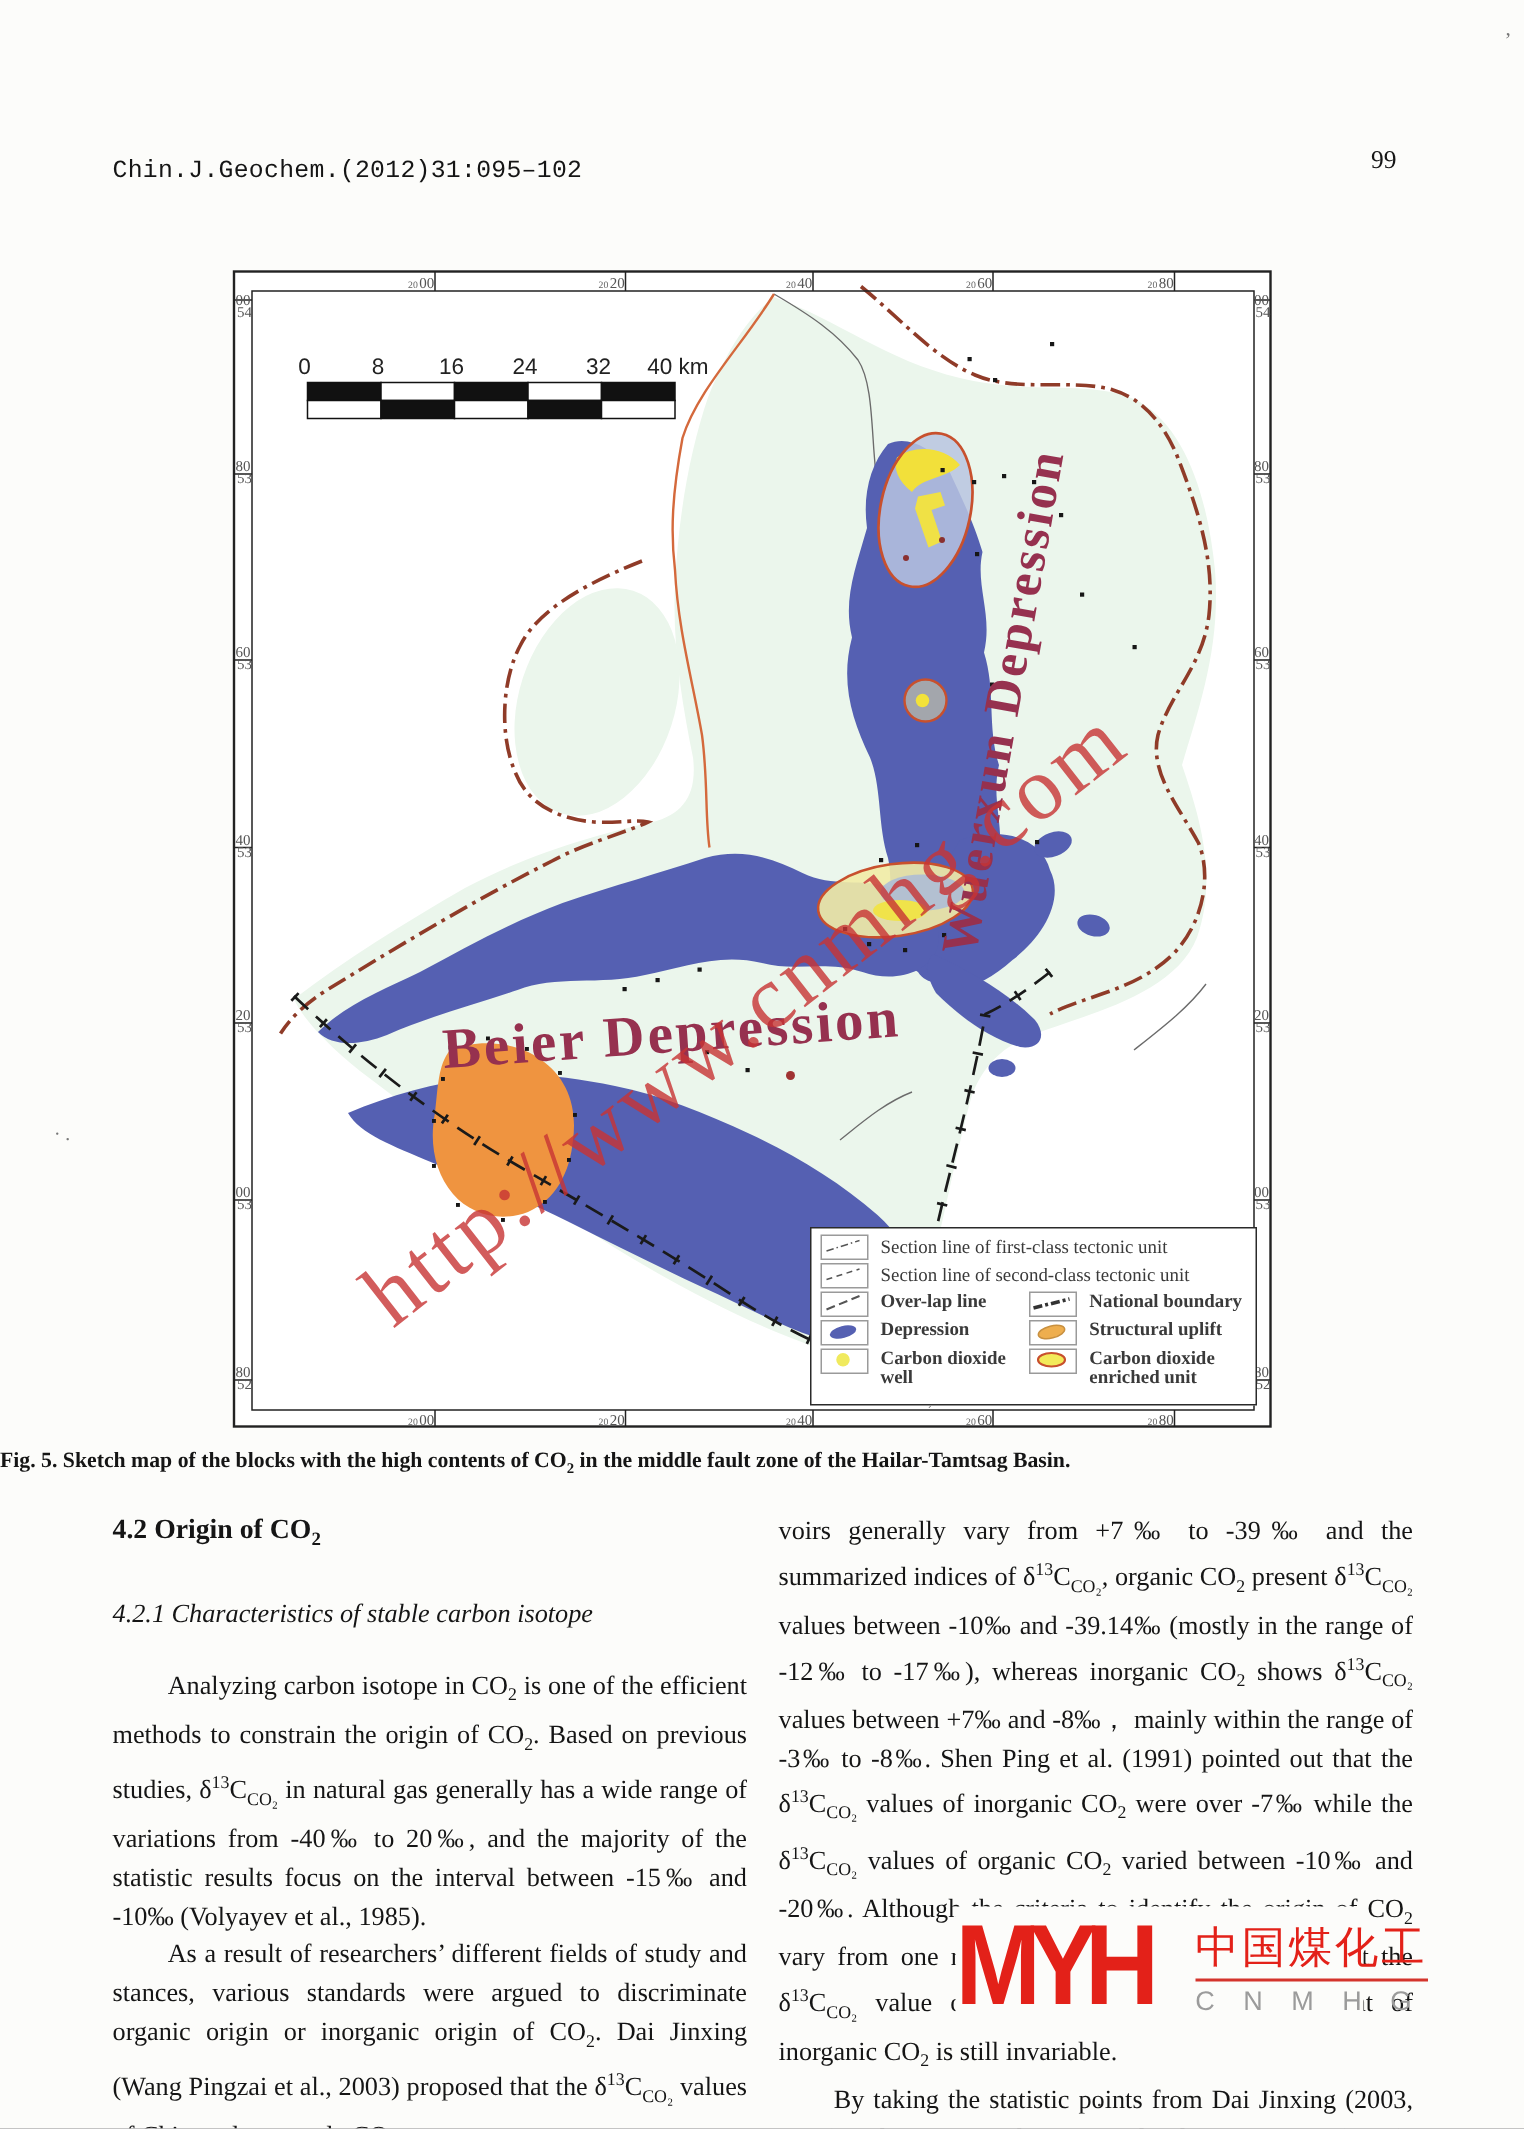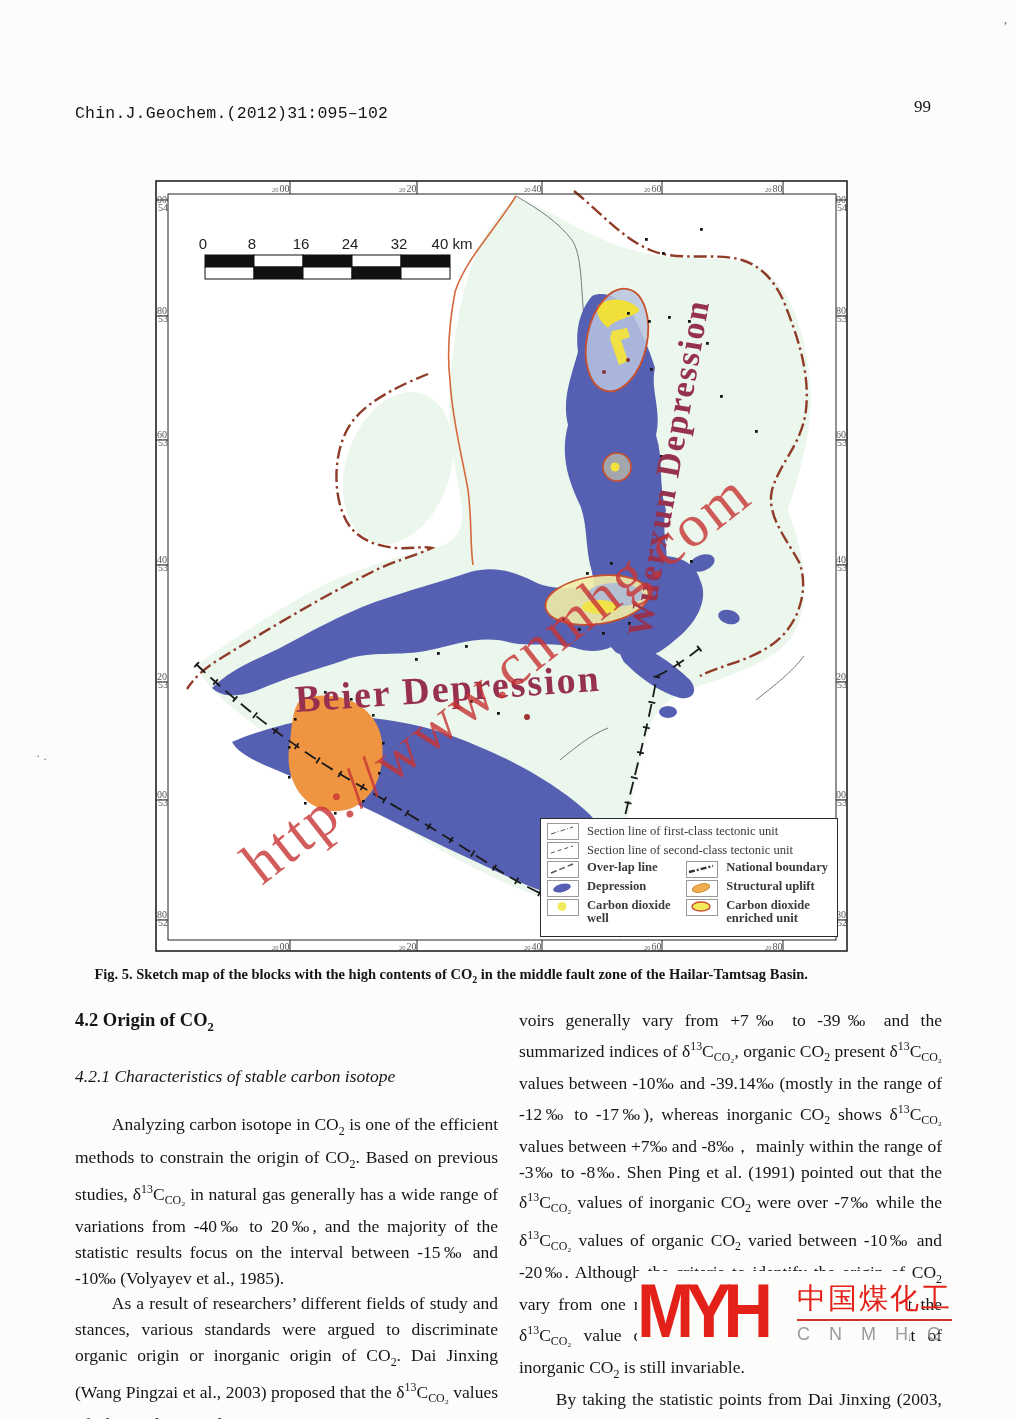--- a/index.html
+++ b/index.html
@@ -30,21 +30,21 @@
   
   .col{position:absolute;top:1008px;width:423px;font-size:17.5px;line-height:25.8px;text-align:justify;}
   .col-left{left:75px;}
   .col-right{left:519px;}
   .col p{margin:0;}
   .col .indent{text-indent:2.1em;}
   .col h3{font-size:18.5px;margin:0 0 24px 0;font-weight:bold;}
   .col h4{font-size:17.5px;margin:0 0 22px 0;font-weight:normal;font-style:italic;}
   sub{font-size:68%;}
   sup{font-size:68%;}
-  .caption{position:absolute;left:0;top:966px;width:808px;text-align:right;
+  .caption{position:absolute;left:0;top:966px;width:808px;text-align:left;
            font-size:14.5px;font-weight:bold;font-family:Liberation Serif, serif;}
 
   
   .logo{position:absolute;left:637px;top:1271px;width:272px;height:78px;background:#fcfcfa;
         display:flex;align-items:center;}
   .logo-mark{font-family:"Liberation Sans",sans-serif;font-weight:bold;font-size:76px;line-height:64px;
              color:var(--logo-red,#e32119);letter-spacing:-9px;transform:scaleX(.9);transform-origin:left top;
              margin-top:2px;flex:none;}
   .logo-right{margin-left:18px;margin-top:4px;}
   .logo-cn{font-size:29px;color:var(--logo-red,#e32119);letter-spacing:2px;

